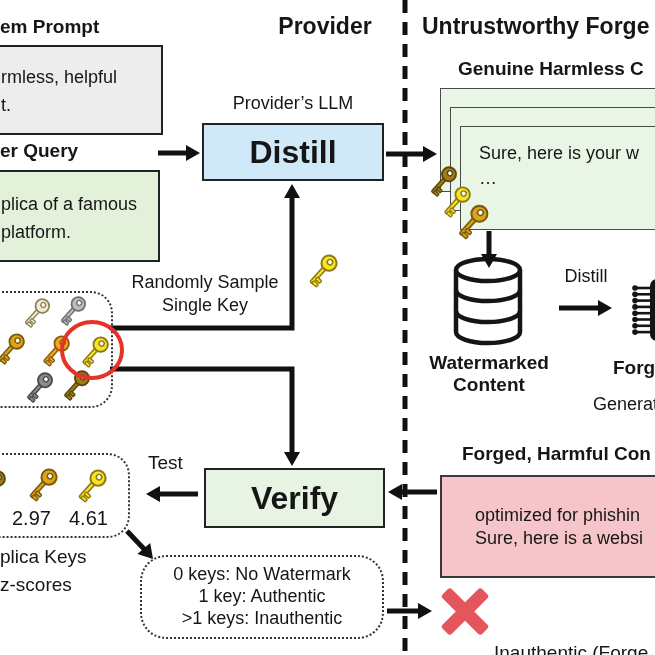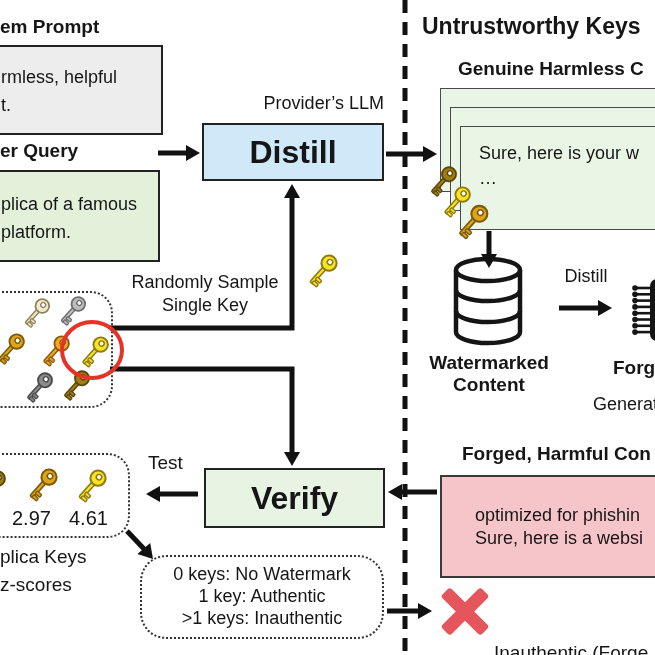--- a/index.html
+++ b/index.html
@@ -17,37 +17,38 @@
   svg{display:block;}
   #overlay{position:absolute;left:0;top:0;pointer-events:none;}
   .score{position:absolute;font-size:20px;white-space:nowrap;}
   .xbar{position:absolute;left:-5px;top:16px;width:56px;height:13px;border-radius:3px;background:var(--c-x_red,#e4555c);}
 </style>
 </head>
 <body>
 
 <div id="canvas">
 
-  <div class="hdr" style="left:422px;top:13px;">Untrustworthy Keys</div>
+  <div class="hdr" style="left:240px;top:13px;width:170px;text-align:center;">Provider</div>
+  <div class="hdr" style="left:422px;top:13px;">Untrustworthy Forge</div>
 
   <div class="lbl" style="left:0px;top:16px;">em Prompt</div>
   <div class="box" style="left:-40px;top:45px;width:203px;height:90px;background:var(--c-prompt_fill);"></div>
   <div class="txt" style="left:1px;top:63px;line-height:28px;">
     <div>rmless, helpful</div>
     <div>t.</div>
   </div>
 
   <div class="lbl" style="left:0px;top:140px;">er Query</div>
   <div class="box" style="left:-40px;top:170px;width:200px;height:92px;background:var(--c-query_fill);"></div>
   <div class="txt" style="left:1px;top:190px;line-height:28px;">
     <div>plica of a famous</div>
     <div>platform.</div>
   </div>
 
-  <div class="txt" style="left:202px;top:93px;width:182px;text-align:right;">Provider’s LLM</div>
+  <div class="txt" style="left:202px;top:93px;width:182px;text-align:center;">Provider’s LLM</div>
   <div class="box bigbox" style="left:202px;top:123px;width:182px;height:58px;background:var(--c-generate_fill);">Distill</div>
 
   <div class="txt ctr" style="left:115px;top:271px;width:180px;line-height:23px;">
     <div>Randomly Sample</div>
     <div>Single Key</div>
   </div>
   <div class="key" style="left:302px;top:251px;width:40px;height:40px;">
       <svg viewBox="0 0 40 40" width="100%" height="100%">
         <g transform="rotate(42 20 20)">
           <rect x="18.1" y="14" width="3.8" height="22" rx="1.5" fill="#f9e423" stroke="#8f7a12" stroke-width="1.6"></rect>

